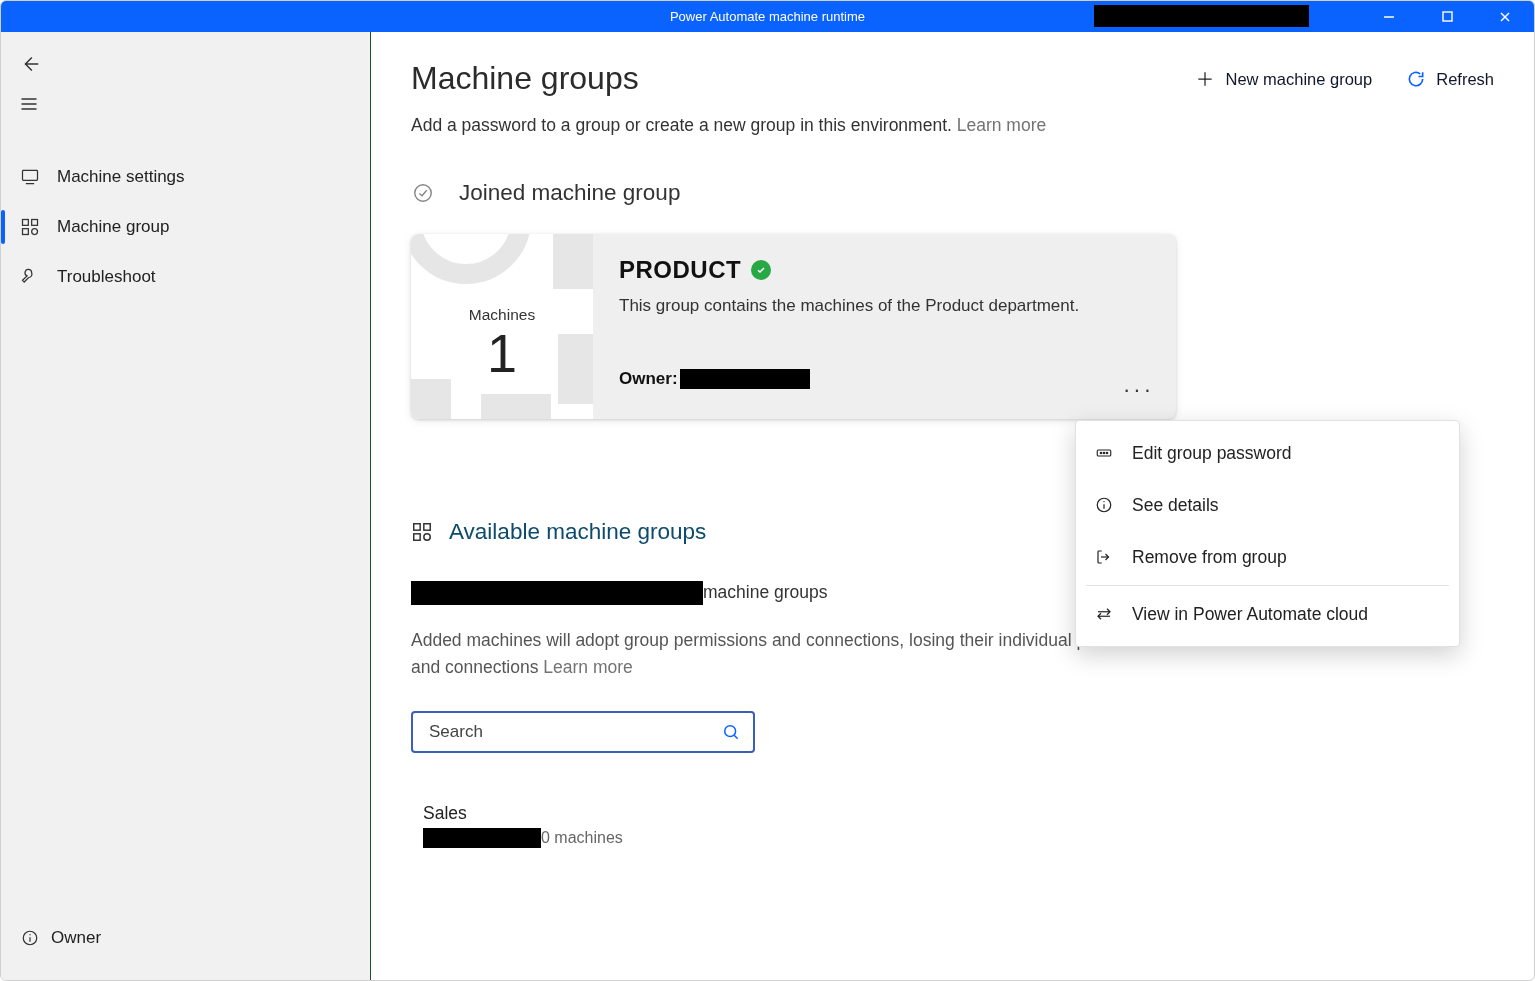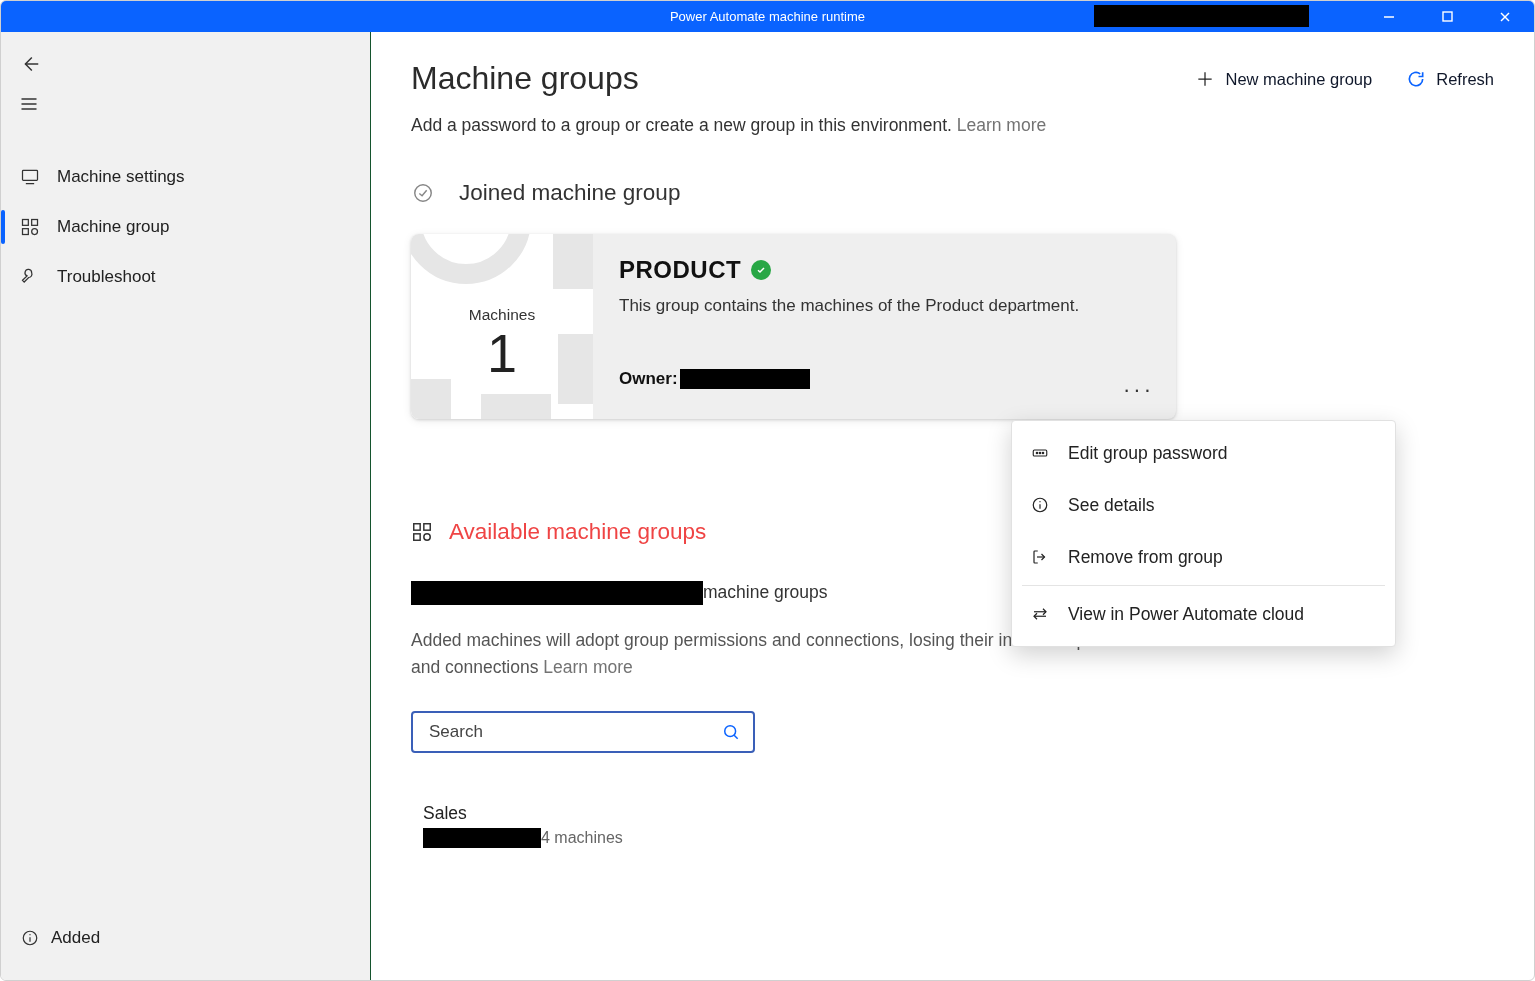--- a/index.html
+++ b/index.html
@@ -290,21 +290,21 @@
     line-height: 0.5;
   }
 
   
   .avail-heading {
     margin-top: 100px;
     display: flex;
     align-items: center;
     gap: 16px;
     font-size: 22.5px;
-    color: #ef4444;
+    color: #0c4a6e;
   }
   .inline-redact {
     display: inline-block;
     width: 292px;
     height: 24px;
     background: #000;
     vertical-align: middle;
   }
   .avail-sub {
     margin-top: 36px;
@@ -354,21 +354,21 @@
     align-items: center;
     font-size: 16px;
     color: #666;
   }
   .gi-meta .redact2 { display:inline-block; width: 118px; height: 20px; background:#000; }
 
   
   .ctx {
     position: absolute;
     top: 388px;
-    left: 1010px;
+    left: 1074px;
     width: 385px;
     background: #fff;
     border: 1px solid #e1e1e1;
     border-radius: 4px;
     box-shadow: 0 8px 24px rgba(0,0,0,0.18);
     padding: 6px 0;
     z-index: 50;
   }
   .ctx-item {
     height: 52px;
@@ -468,21 +468,21 @@
     </div>
     <div class="sidebar-footer">
       <div class="about-item">
         <span>
           <svg width="18" height="18" viewBox="0 0 24 24" fill="none" stroke="#333" stroke-width="1.6">
               <circle cx="12" cy="12" r="9"></circle>
               <line x1="12" y1="11" x2="12" y2="17"></line>
               <circle cx="12" cy="7.5" r="0.9" fill="#333" stroke="none"></circle>
             </svg>
         </span>
-        <span>Added</span>
+        <span>Owner</span>
       </div>
     </div>
   </div>
 
   <div class="main">
     <div class="hdr-row">
       <div class="page-title">Machine groups</div>
       <div class="hdr-actions">
         <div class="hdr-btn">
           <span>
@@ -578,21 +578,21 @@
             <circle cx="11" cy="11" r="6.5"></circle>
             <line x1="20" y1="20" x2="15.8" y2="15.8"></line>
           </svg>
       </span>
     </div>
 
     <div class="group-item">
       <div class="gi-name">Sales</div>
       <div class="gi-meta">
         <span class="redact2"></span>
-          <span>4 machines</span>
+          <span>0 machines</span>
       </div>
     </div>
 
   </div>
 
   <div class="ctx">
     <div class="ctx-item">
       <span class="ci">
         <svg width="18" height="18" viewBox="0 0 24 24" fill="none" stroke="#222" stroke-width="1.5">
             <rect x="3" y="8" width="18" height="8" rx="1.5"></rect>

